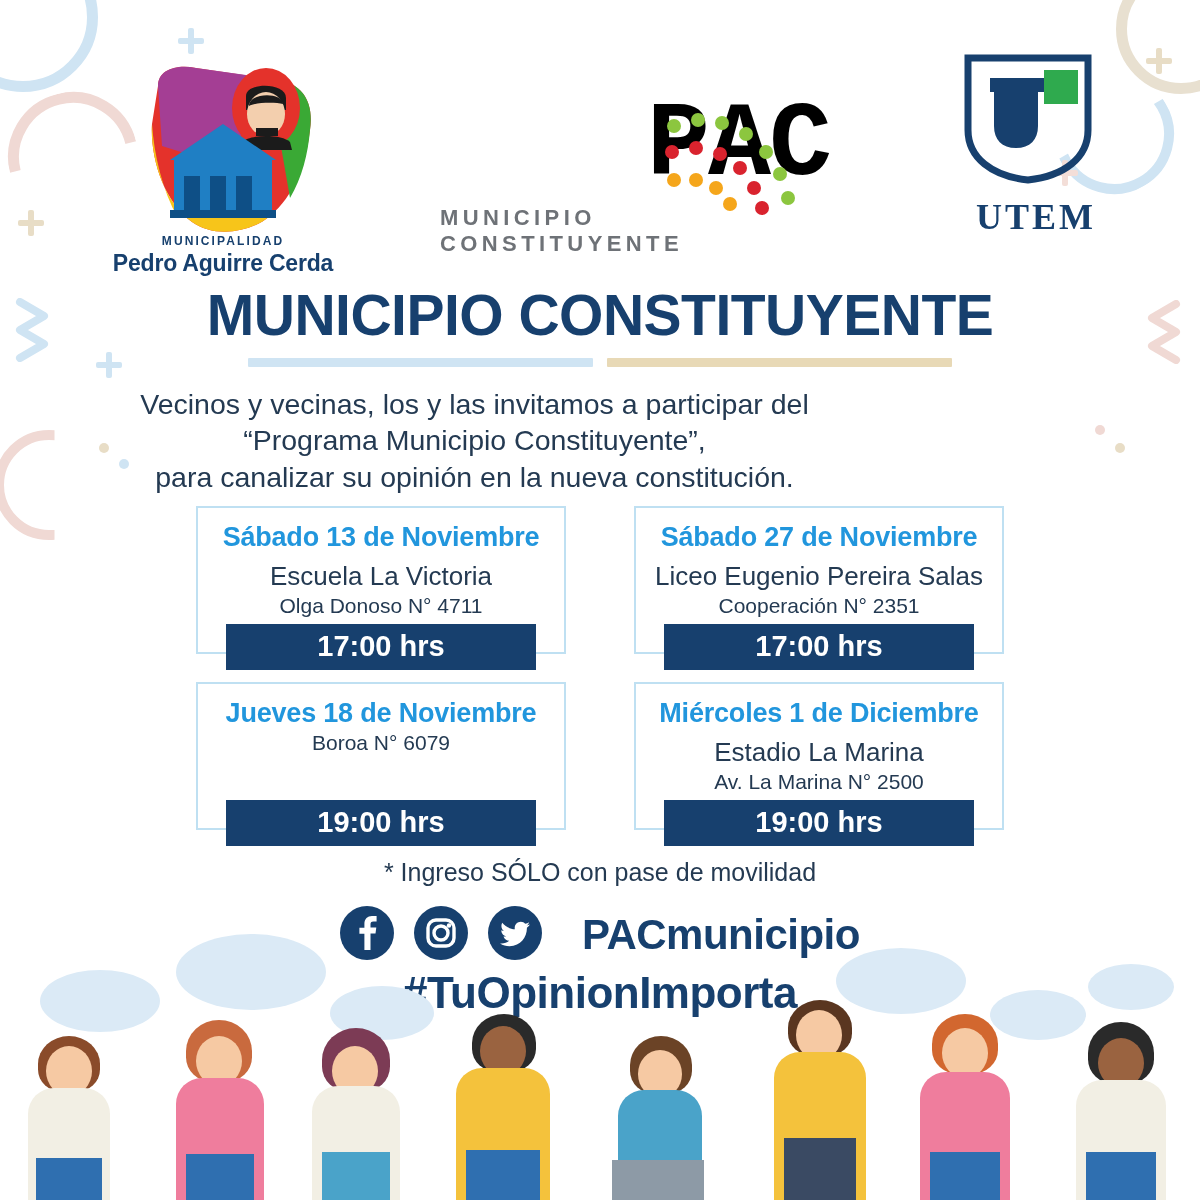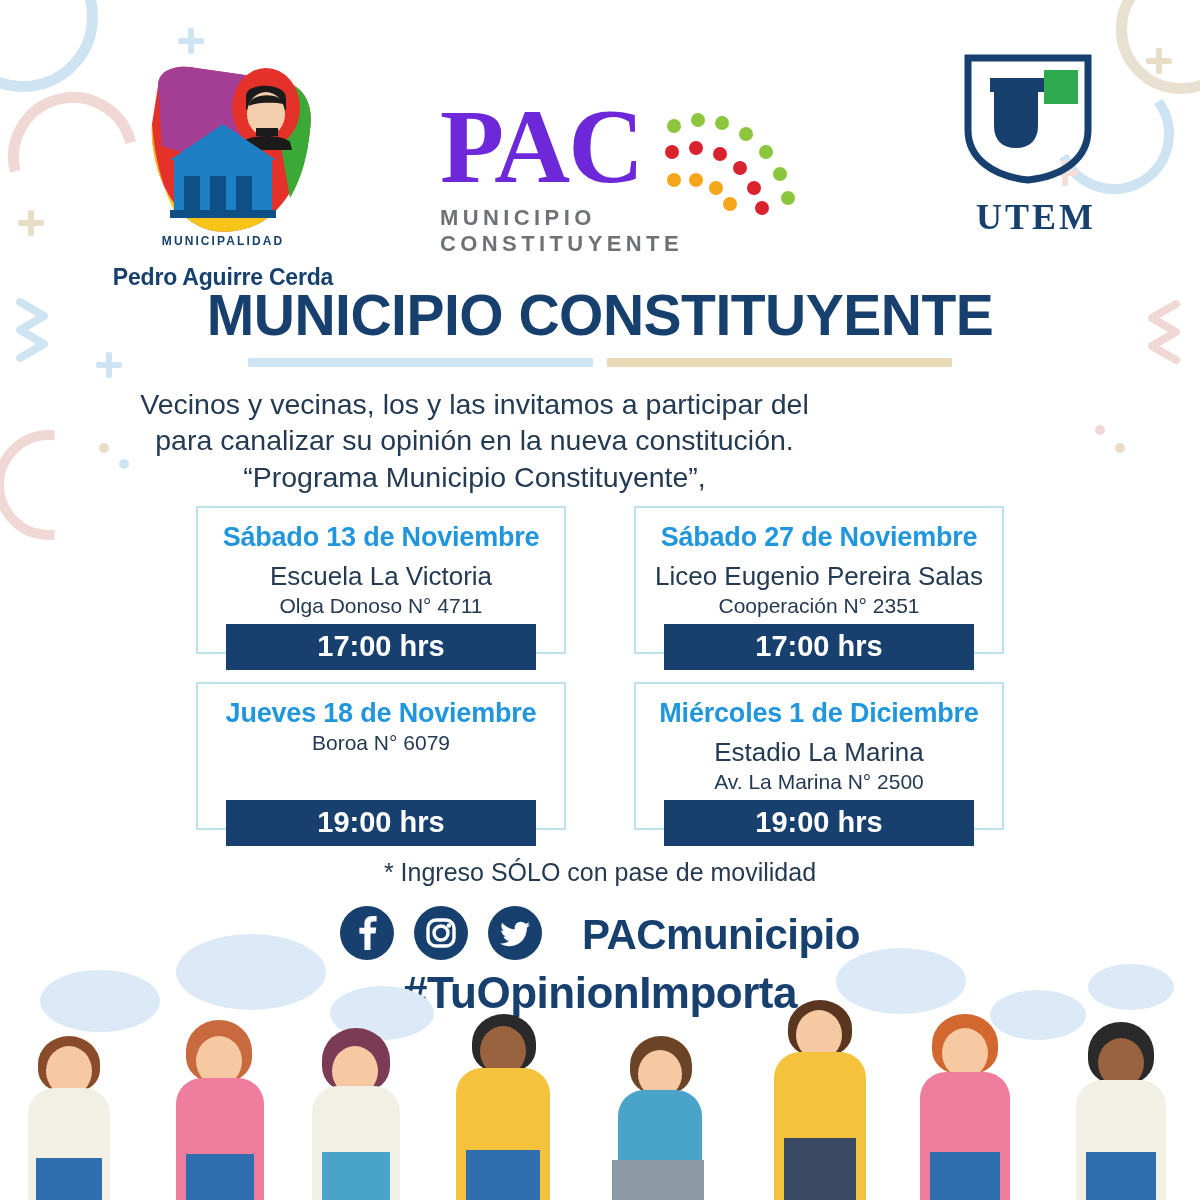--- a/index.html
+++ b/index.html
@@ -77,27 +77,27 @@
     position: absolute; left: 0; top: 34px; width: 1200px; height: 225px;
   }
 
   
   .crest { position: absolute; left: 118px; top: 16px; width: 210px; height: 200px; }
   .crest-label {
     position: absolute; left: 112px; top: 200px; width: 222px; text-align: center;
     color: #17406e;
   }
   .crest-label .l1 { font-size: 12px; font-weight: 700; letter-spacing: 2.1px; }
-  .crest-label .l2 { font-size: 23px; font-weight: 700; letter-spacing: -0.2px; margin-top: 16px;}
+  .crest-label .l2 { font-size: 23px; font-weight: 700; letter-spacing: -0.2px; margin-top: 2px;}
 
   
   .pac { position: absolute; left: 440px; top: 60px; width: 390px; height: 160px; }
   .pac-word {
-    font-size: 105px; font-weight: 700; color: #6d28d9; letter-spacing: -2px;
-    line-height: 1; font-family: Liberation Serif, serif;
+    font-size: 105px; font-weight: 700; color: #000000; letter-spacing: -2px;
+    line-height: 1; font-family: Liberation Mono, monospace; text-align: right;
   }
   .pac-sub {
     margin-top: 6px; font-size: 22px; letter-spacing: 4.4px; color: #6e7277; font-weight: 600;
   }
   .pac-arcs { position: absolute; left: 222px; top: 16px; }
 
   
   .utem { position: absolute; right: 104px; top: 18px; width: 190px; text-align: right; }
   .utem-word {
     margin-top: 8px; font-size: 36px; font-weight: 700; color: #17406e; letter-spacing: 3px;
@@ -301,22 +301,22 @@
   </div>
 
   <div class="title">MUNICIPIO CONSTITUYENTE</div>
   <div class="rule-wrap">
     <div class="rule blue"></div>
     <div class="rule beige"></div>
   </div>
 
   <div class="intro">
     <div>Vecinos y vecinas, los y las invitamos a participar del</div>
+    <div>“Programa Municipio Constituyente”,</div>
     <div>para canalizar su opinión en la nueva constitución.</div>
-    <div>“Programa Municipio Constituyente”,</div>
   </div>
 
   <div class="cards">
 
     <div class="card">
       <div class="date">Sábado 13 de Noviembre</div>
       <div class="place">Escuela La Victoria</div>
       <div class="addr">Olga Donoso N° 4711</div>
       <div class="time">17:00 hrs</div>
     </div>

